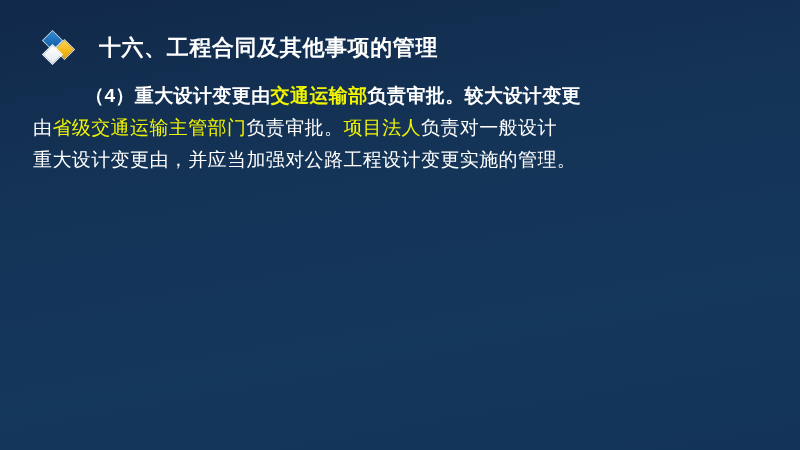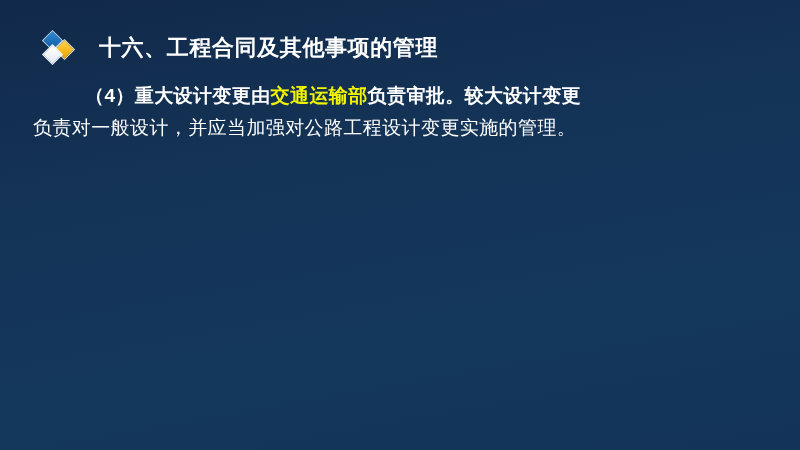--- a/index.html
+++ b/index.html
@@ -111,20 +111,23 @@
 
     <div id="slide-title">十六、工程合同及其他事项的管理</div>
   </div>
 
   <div id="body-block">
 
     <div class="body-line indent">
       <span>（4）重大设计变更由</span><span class="hl">交通运输部</span><span>负责审批。较大设计变更</span>
     </div>
 
+    <div class="body-line">
+      <span>由</span><span class="hl">省级交通运输主管部门</span><span>负责审批。</span><span class="hl">项目法人</span><span>负责对一般设计</span>
+    </div>
 
     <div class="body-line">
-      <span>负责对一般设计，并应当加强对公路工程设计变更实施的管理。</span>
+      <span>重大设计变更由，并应当加强对公路工程设计变更实施的管理。</span>
     </div>
 
   </div>
 
 </div>
 
 </body></html>

